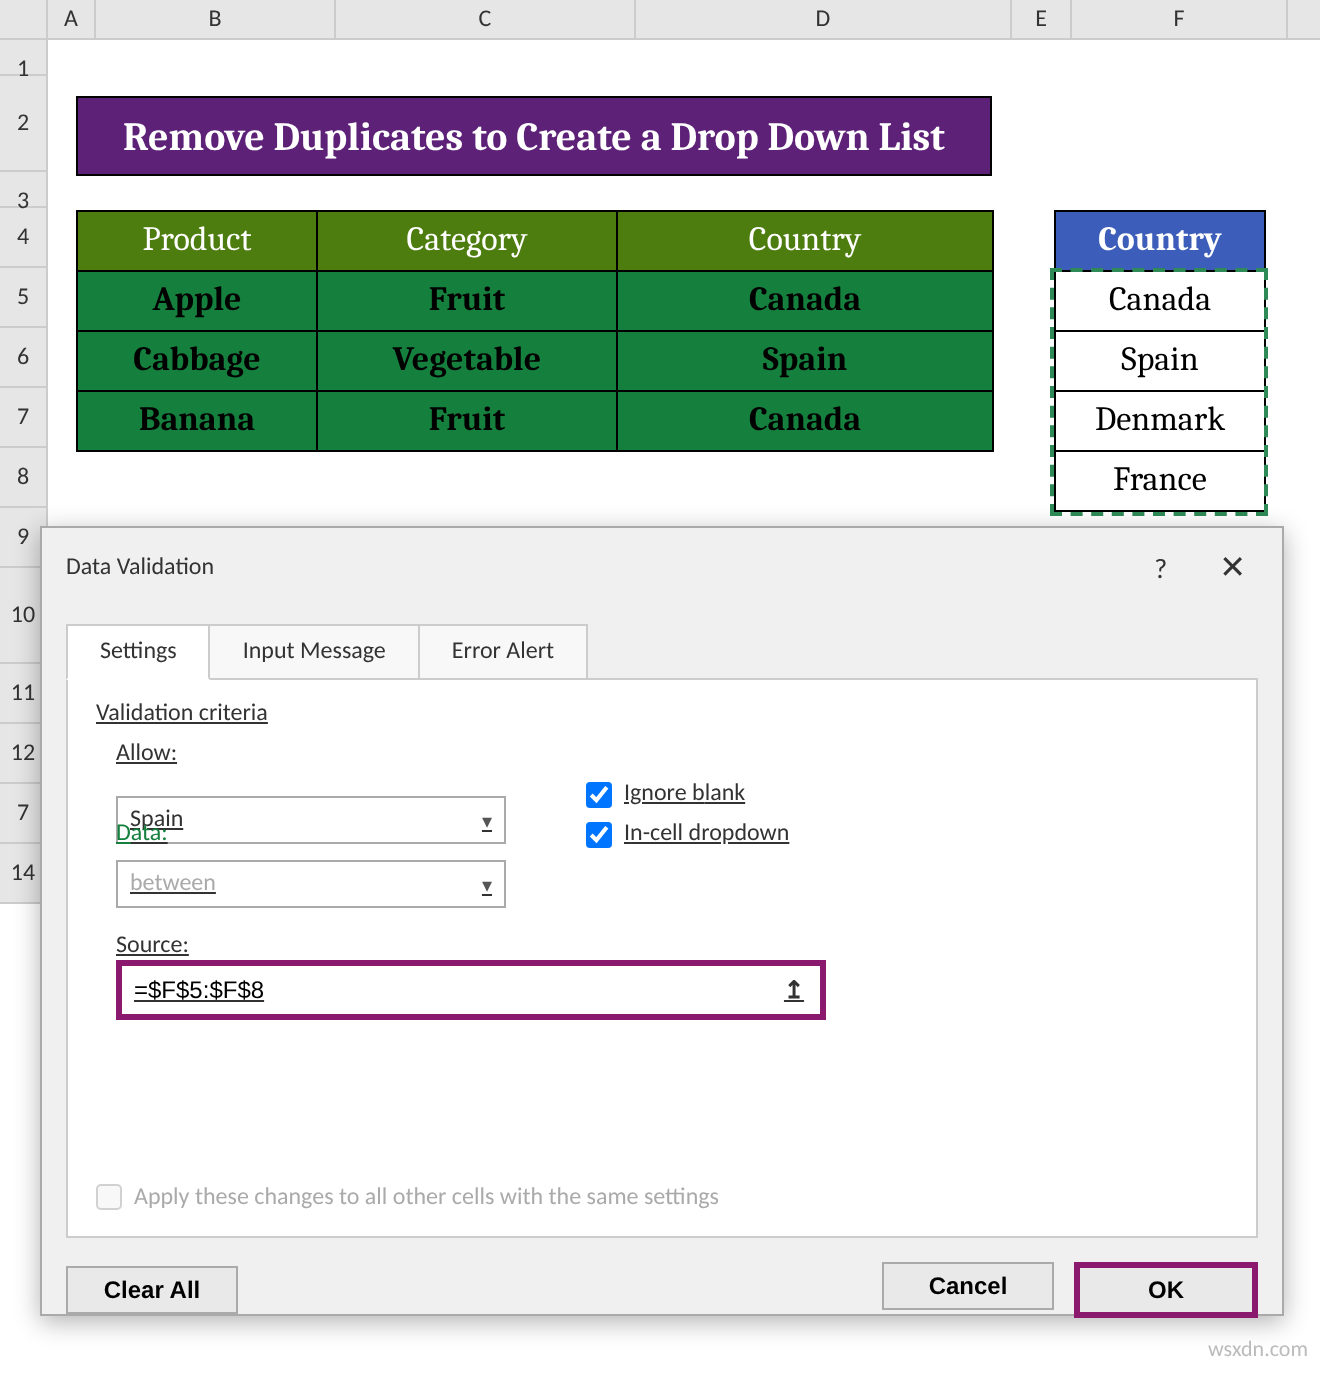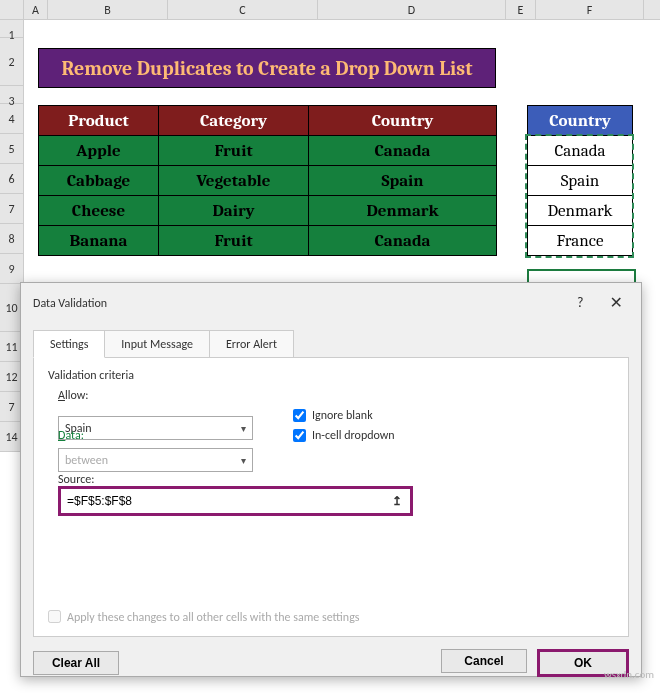--- a/index.html
+++ b/index.html
@@ -2,53 +2,53 @@
 <html><head>
 <meta charset="utf-8">
 <style>
 * { box-sizing: border-box; margin: 0; padding: 0; }
 body { font-family: Calibri, Arial, sans-serif; background: #fff; width: 660px; height: 693px; position: relative; overflow: hidden; }
 .colheaders { display: flex; background: #e6e6e6; border-bottom: 1px solid #ccc; height: 20px; font-size: 12px; color: #333; }
 .colheaders div { border-right: 1px solid #ccc; text-align: center; line-height: 20px; }
 .rowheaders { position: absolute; left: 0; top: 20px; width: 24px; background: #e6e6e6; }
 .rowheaders div { border-bottom: 1px solid #ccc; border-right: 1px solid #ccc; text-align: center; font-size: 12px; color: #333; line-height: 30px; height: 30px; }
 .sheet { position: absolute; left: 24px; top: 20px; right: 0; }
-.title-banner { position: absolute; left: 14px; top: 28px; width: 458px; height: 40px; background: #5E2178; color: #fdba74; font-size: 20px; font-weight: bold; text-align: center; line-height: 40px; font-family: Cambria, serif; border: 1px solid #000; }
+.title-banner { position: absolute; left: 14px; top: 28px; width: 458px; height: 40px; background: #5E2178; color: #ffffff; font-size: 20px; font-weight: bold; text-align: center; line-height: 40px; font-family: Cambria, serif; border: 1px solid #000; }
 .data-table { position: absolute; left: 14px; top: 85px; border-collapse: collapse; }
 .data-table th, .data-table td { border: 1px solid #000; text-align: center; font-size: 17px; height: 30px; font-family: Cambria, serif; }
-.data-table th { background: #7f1d1d; color: #fff; font-weight: bold; }
+.data-table th { background: #4d7c0f; color: #fff; font-weight: normal; }
 .data-table td { background: #15803d; font-weight: bold; }
 .data-table .c1 { width: 120px; }
 .data-table .c2 { width: 150px; }
 .data-table .c3 { width: 188px; }
 .country-table { position: absolute; left: 503px; top: 85px; border-collapse: collapse; }
 .country-table th, .country-table td { border: 1px solid #000; text-align: center; font-size: 17px; height: 30px; width: 105px; font-family: Cambria, serif; }
 .country-table th { background: #3C5DB9; color: #fff; font-weight: bold; }
 .country-table td { background: #fff; }
 .marching-ants { position: absolute; left: 501px; top: 114px; width: 109px; height: 124px; border: 2px dashed #2E8B57; pointer-events: none; }
 .active-cell { position: absolute; left: 527px; top: 269px; width: 109px; height: 78px; border: 2px solid #1C7B3F; pointer-events: none; }
-.dialog { position: absolute; left: 20px; top: 282px; width: 622px; height: 395px; background: #f0f0f0; border: 1px solid #aaa; box-shadow: 0 3px 12px rgba(0,0,0,.3); font-size: 12px; color: #333; }
+.dialog { position: absolute; left: 20px; top: 263px; width: 622px; height: 395px; background: #f0f0f0; border: 1px solid #aaa; box-shadow: 0 3px 12px rgba(0,0,0,.3); font-size: 12px; color: #333; }
 .dlg-title { padding: 10px 12px; display: flex; align-items: center; }
 .dlg-title .t { flex: 1; }
 .dlg-title .help { margin-right: 20px; font-size: 14px; cursor: pointer; }
 .dlg-title .close { font-size: 16px; cursor: pointer; padding: 0 6px; }
 .tabs { display: flex; margin: 8px 12px 0; }
 .tab { padding: 6px 16px; border: 1px solid #ccc; background: #f8f8f8; cursor: pointer; margin-right: -1px; }
 .tab.active { background: #fff; border-bottom-color: #fff; position: relative; z-index: 1; }
-.tab-body { margin: -1px 12px 12px; border: 1px solid #ccc; background: #fff; padding: 10px 14px 18px; height: 280px; position: relative; }
+.tab-body { margin: -1px 12px 12px; border: 1px solid #ccc; background: #fff; padding: 10px 14px 18px; height: 280px; position: relative; text-decoration: underline; }
 .fs-title { margin-bottom: 6px; }
 .row { display: flex; align-items: center; margin-top: 6px; }
 .lbl { width: 200px; }
 .lbl .u { text-decoration: underline; }
 .select { width: 195px; height: 24px; border: 1px solid #aaa; display: flex; align-items: center; justify-content: space-between; padding: 0 6px; background: #fff; }
 .select.disabled { color: #aaa; }
 .chev { font-size: 10px; color: #555; }
 .cb { display: flex; align-items: center; gap: 6px; margin-bottom: 6px; }
 .cb input { width: 13px; height: 13px; }
-.source-wrap { margin-top: 0; }
+.source-wrap { margin-top: 12px; }
 .source-field { border: 3px solid #8B1A6E; height: 30px; display: flex; align-items: center; background: #fff; padding: 0 4px; width: 355px; }
 .source-field input { flex: 1; border: none; outline: none; font-size: 12px; padding: 2px; }
 .collapse-icon { width: 18px; text-align: center; font-weight: bold; }
 .apply-row { position: absolute; bottom: 12px; left: 14px; display: flex; align-items: flex-start; gap: 6px; color: #aaa; }
 .apply-row input { width: 13px; height: 13px; }
 .btn-row { display: flex; justify-content: space-between; padding: 0 12px 14px; align-items: center; }
 .btn { width: 86px; height: 24px; border: 1px solid #aaa; background: #e9e9e9; cursor: pointer; font-size: 12px; font-weight: bold; }
 .btn-group { display: flex; gap: 10px; }
 .btn.ok { border: 3px solid #8B1A6E; width: 92px; height: 28px; }
 .watermark { position: absolute; right: 6px; bottom: 12px; font-size: 11px; color: #bbb; }
@@ -97,25 +97,20 @@
           <td class="c1">Apple</td>
           <td class="c2">Fruit</td>
           <td class="c3">Canada</td>
         </tr>
     <tr>
           <td class="c1">Cabbage</td>
           <td class="c2">Vegetable</td>
           <td class="c3">Spain</td>
         </tr>
     <tr>
-          <td class="c1">Cheese</td>
-          <td class="c2">Dairy</td>
-          <td class="c3">Denmark</td>
-        </tr>
-    <tr>
           <td class="c1">Banana</td>
           <td class="c2">Fruit</td>
           <td class="c3">Canada</td>
         </tr>
   </tbody>
     </table>
 
   <table class="country-table">
     <tbody>
         <tr>

